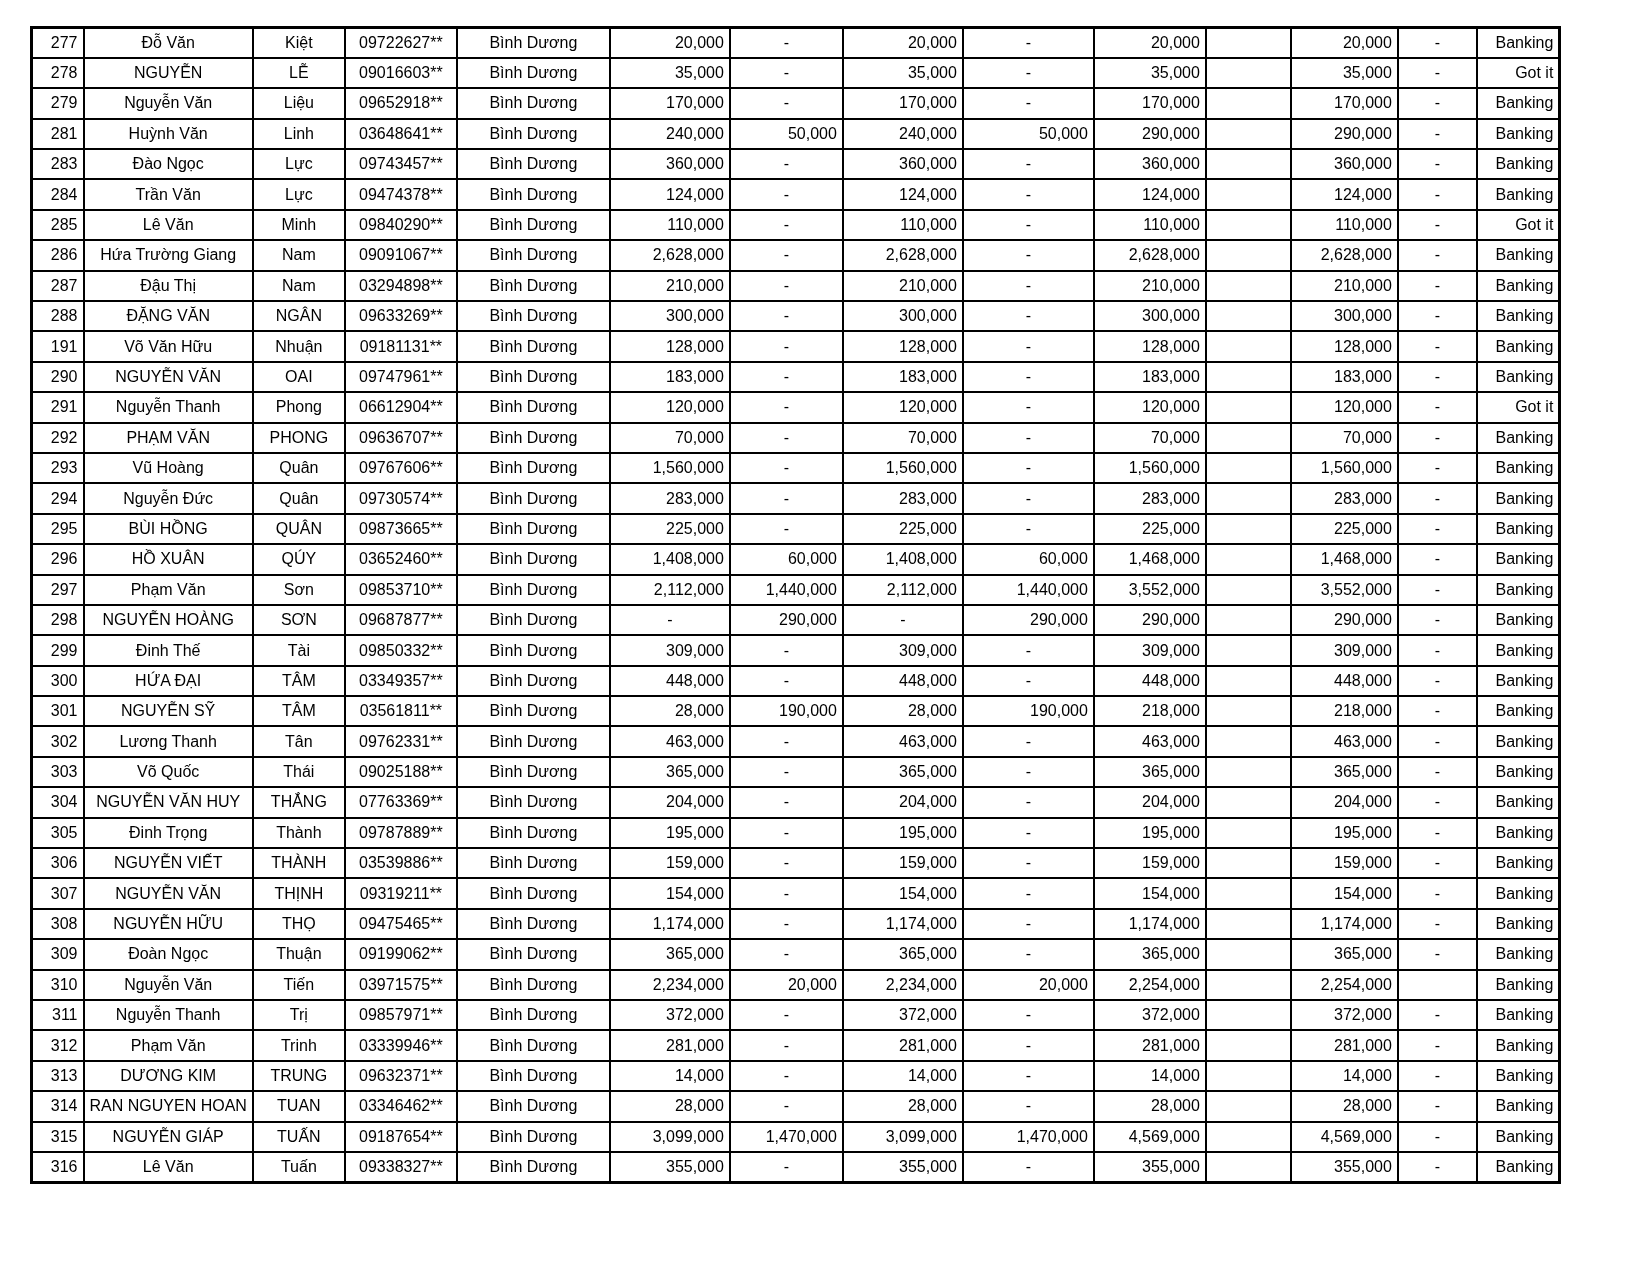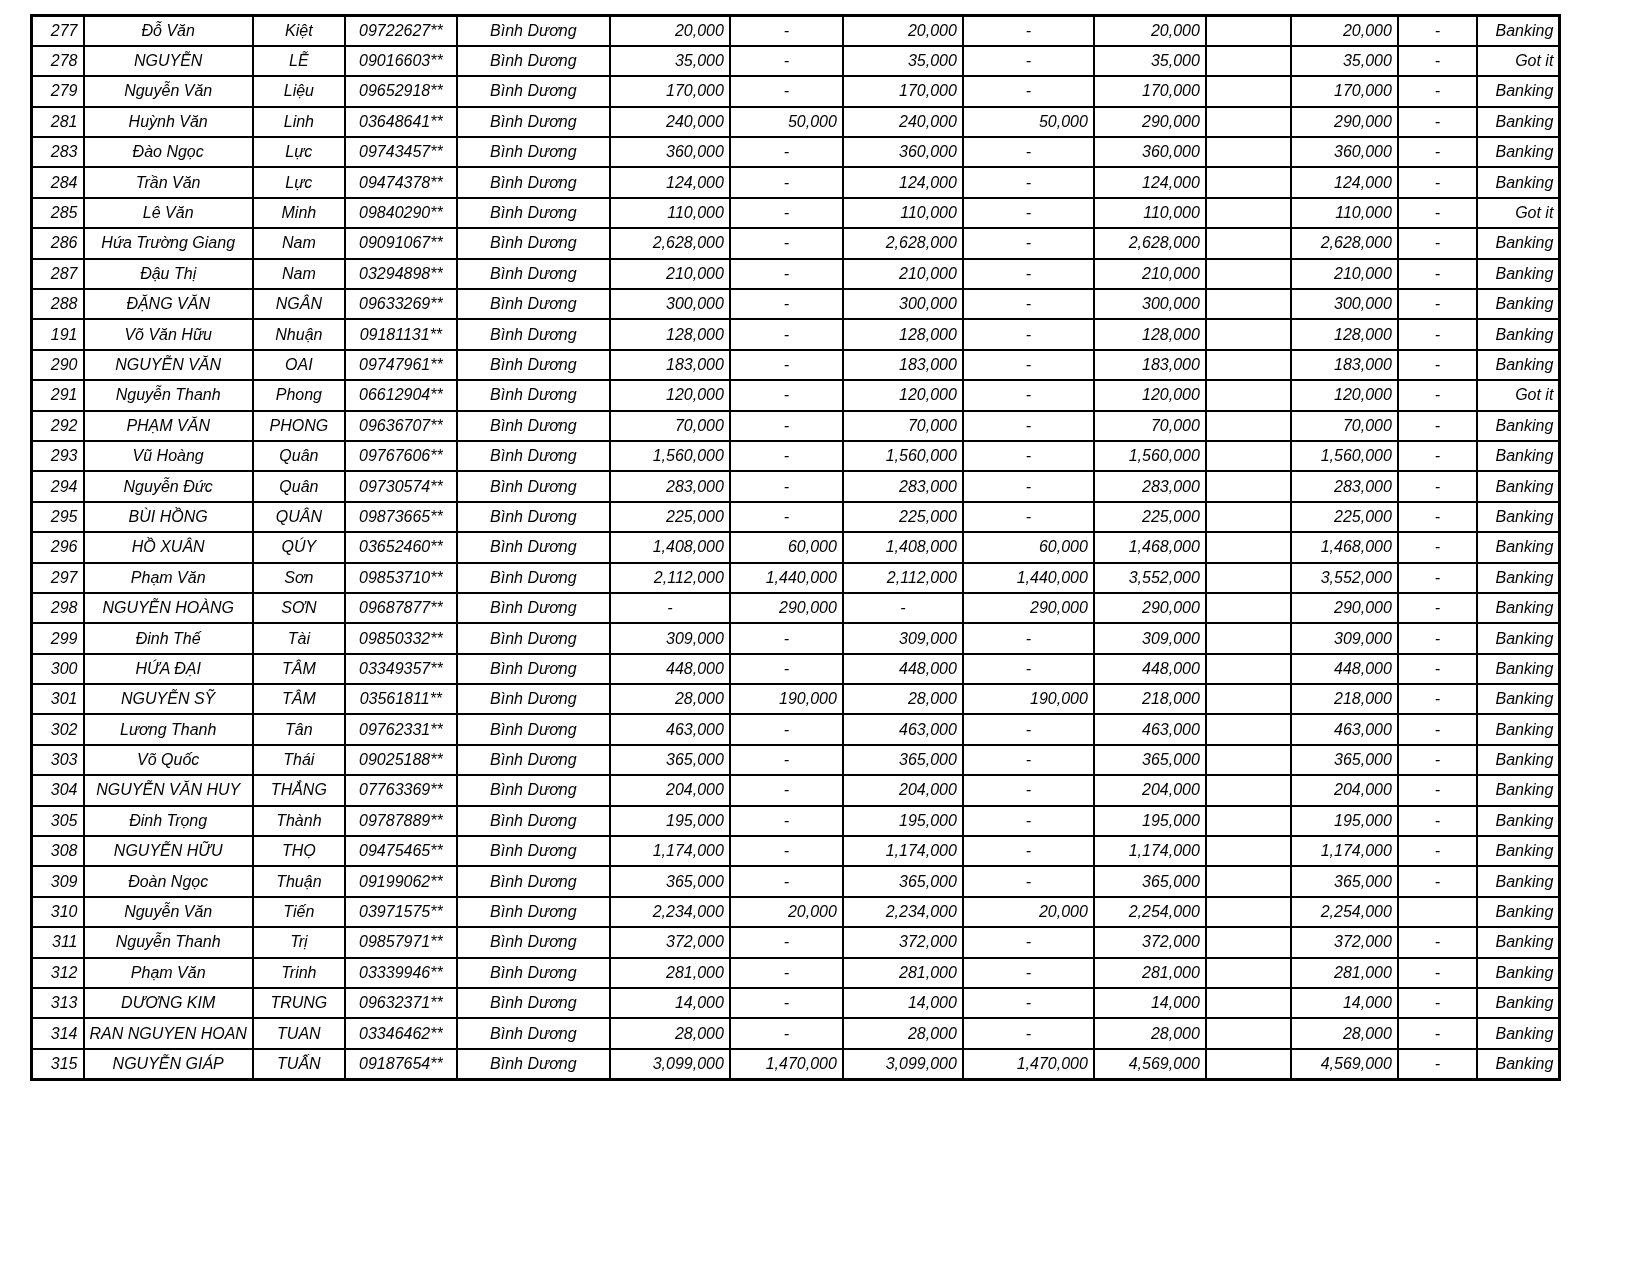--- a/index.html
+++ b/index.html
@@ -10,22 +10,21 @@
   body {
     width: 1650px;
     height: 1275px;
     position: relative;
     font-family: "Liberation Sans", "DejaVu Sans", sans-serif;
     color: #000000;
   }
   .sheet {
     position: absolute;
     left: 30px;
-    top: 14px;
-    font-style: italic;
+    top: 26px;
   }
   table.grid {
     border-collapse: collapse;
     table-layout: fixed;
     border: 3px solid #000000;
   }
   table.grid td {
     border: 2px solid #000000;
     height: 30.4px;
     box-sizing: border-box;
@@ -490,20 +489,52 @@
           <td class="c-num dash-center">-</td>
           <td class="c-num">195,000</td>
           <td class="c-num dash-center">-</td>
           <td class="c-num">195,000</td>
           <td class="c-center"></td>
           <td class="c-num">195,000</td>
           <td class="c-center">-</td>
           <td class="c-left">Banking</td>
         </tr>
         <tr>
+          <td class="c-right">306</td>
+          <td class="c-center">NGUYỄN VIẾT</td>
+          <td class="c-center">THÀNH</td>
+          <td class="c-center">03539886**</td>
+          <td class="c-center">Bình Dương</td>
+          <td class="c-num">159,000</td>
+          <td class="c-num dash-center">-</td>
+          <td class="c-num">159,000</td>
+          <td class="c-num dash-center">-</td>
+          <td class="c-num">159,000</td>
+          <td class="c-center"></td>
+          <td class="c-num">159,000</td>
+          <td class="c-center">-</td>
+          <td class="c-left">Banking</td>
+        </tr>
+        <tr>
+          <td class="c-right">307</td>
+          <td class="c-center">NGUYỄN VĂN</td>
+          <td class="c-center">THỊNH</td>
+          <td class="c-center">09319211**</td>
+          <td class="c-center">Bình Dương</td>
+          <td class="c-num">154,000</td>
+          <td class="c-num dash-center">-</td>
+          <td class="c-num">154,000</td>
+          <td class="c-num dash-center">-</td>
+          <td class="c-num">154,000</td>
+          <td class="c-center"></td>
+          <td class="c-num">154,000</td>
+          <td class="c-center">-</td>
+          <td class="c-left">Banking</td>
+        </tr>
+        <tr>
           <td class="c-right">308</td>
           <td class="c-center">NGUYỄN HỮU</td>
           <td class="c-center">THỌ</td>
           <td class="c-center">09475465**</td>
           <td class="c-center">Bình Dương</td>
           <td class="c-num">1,174,000</td>
           <td class="c-num dash-center">-</td>
           <td class="c-num">1,174,000</td>
           <td class="c-num dash-center">-</td>
           <td class="c-num">1,174,000</td>
@@ -617,15 +648,31 @@
           <td class="c-num">3,099,000</td>
           <td class="c-num">1,470,000</td>
           <td class="c-num">3,099,000</td>
           <td class="c-num">1,470,000</td>
           <td class="c-num">4,569,000</td>
           <td class="c-center"></td>
           <td class="c-num">4,569,000</td>
           <td class="c-center">-</td>
           <td class="c-left">Banking</td>
         </tr>
+        <tr>
+          <td class="c-right">316</td>
+          <td class="c-center">Lê Văn</td>
+          <td class="c-center">Tuấn</td>
+          <td class="c-center">09338327**</td>
+          <td class="c-center">Bình Dương</td>
+          <td class="c-num">355,000</td>
+          <td class="c-num dash-center">-</td>
+          <td class="c-num">355,000</td>
+          <td class="c-num dash-center">-</td>
+          <td class="c-num">355,000</td>
+          <td class="c-center"></td>
+          <td class="c-num">355,000</td>
+          <td class="c-center">-</td>
+          <td class="c-left">Banking</td>
+        </tr>
       </tbody>
   </table>
 </div>
 
 </body></html>

